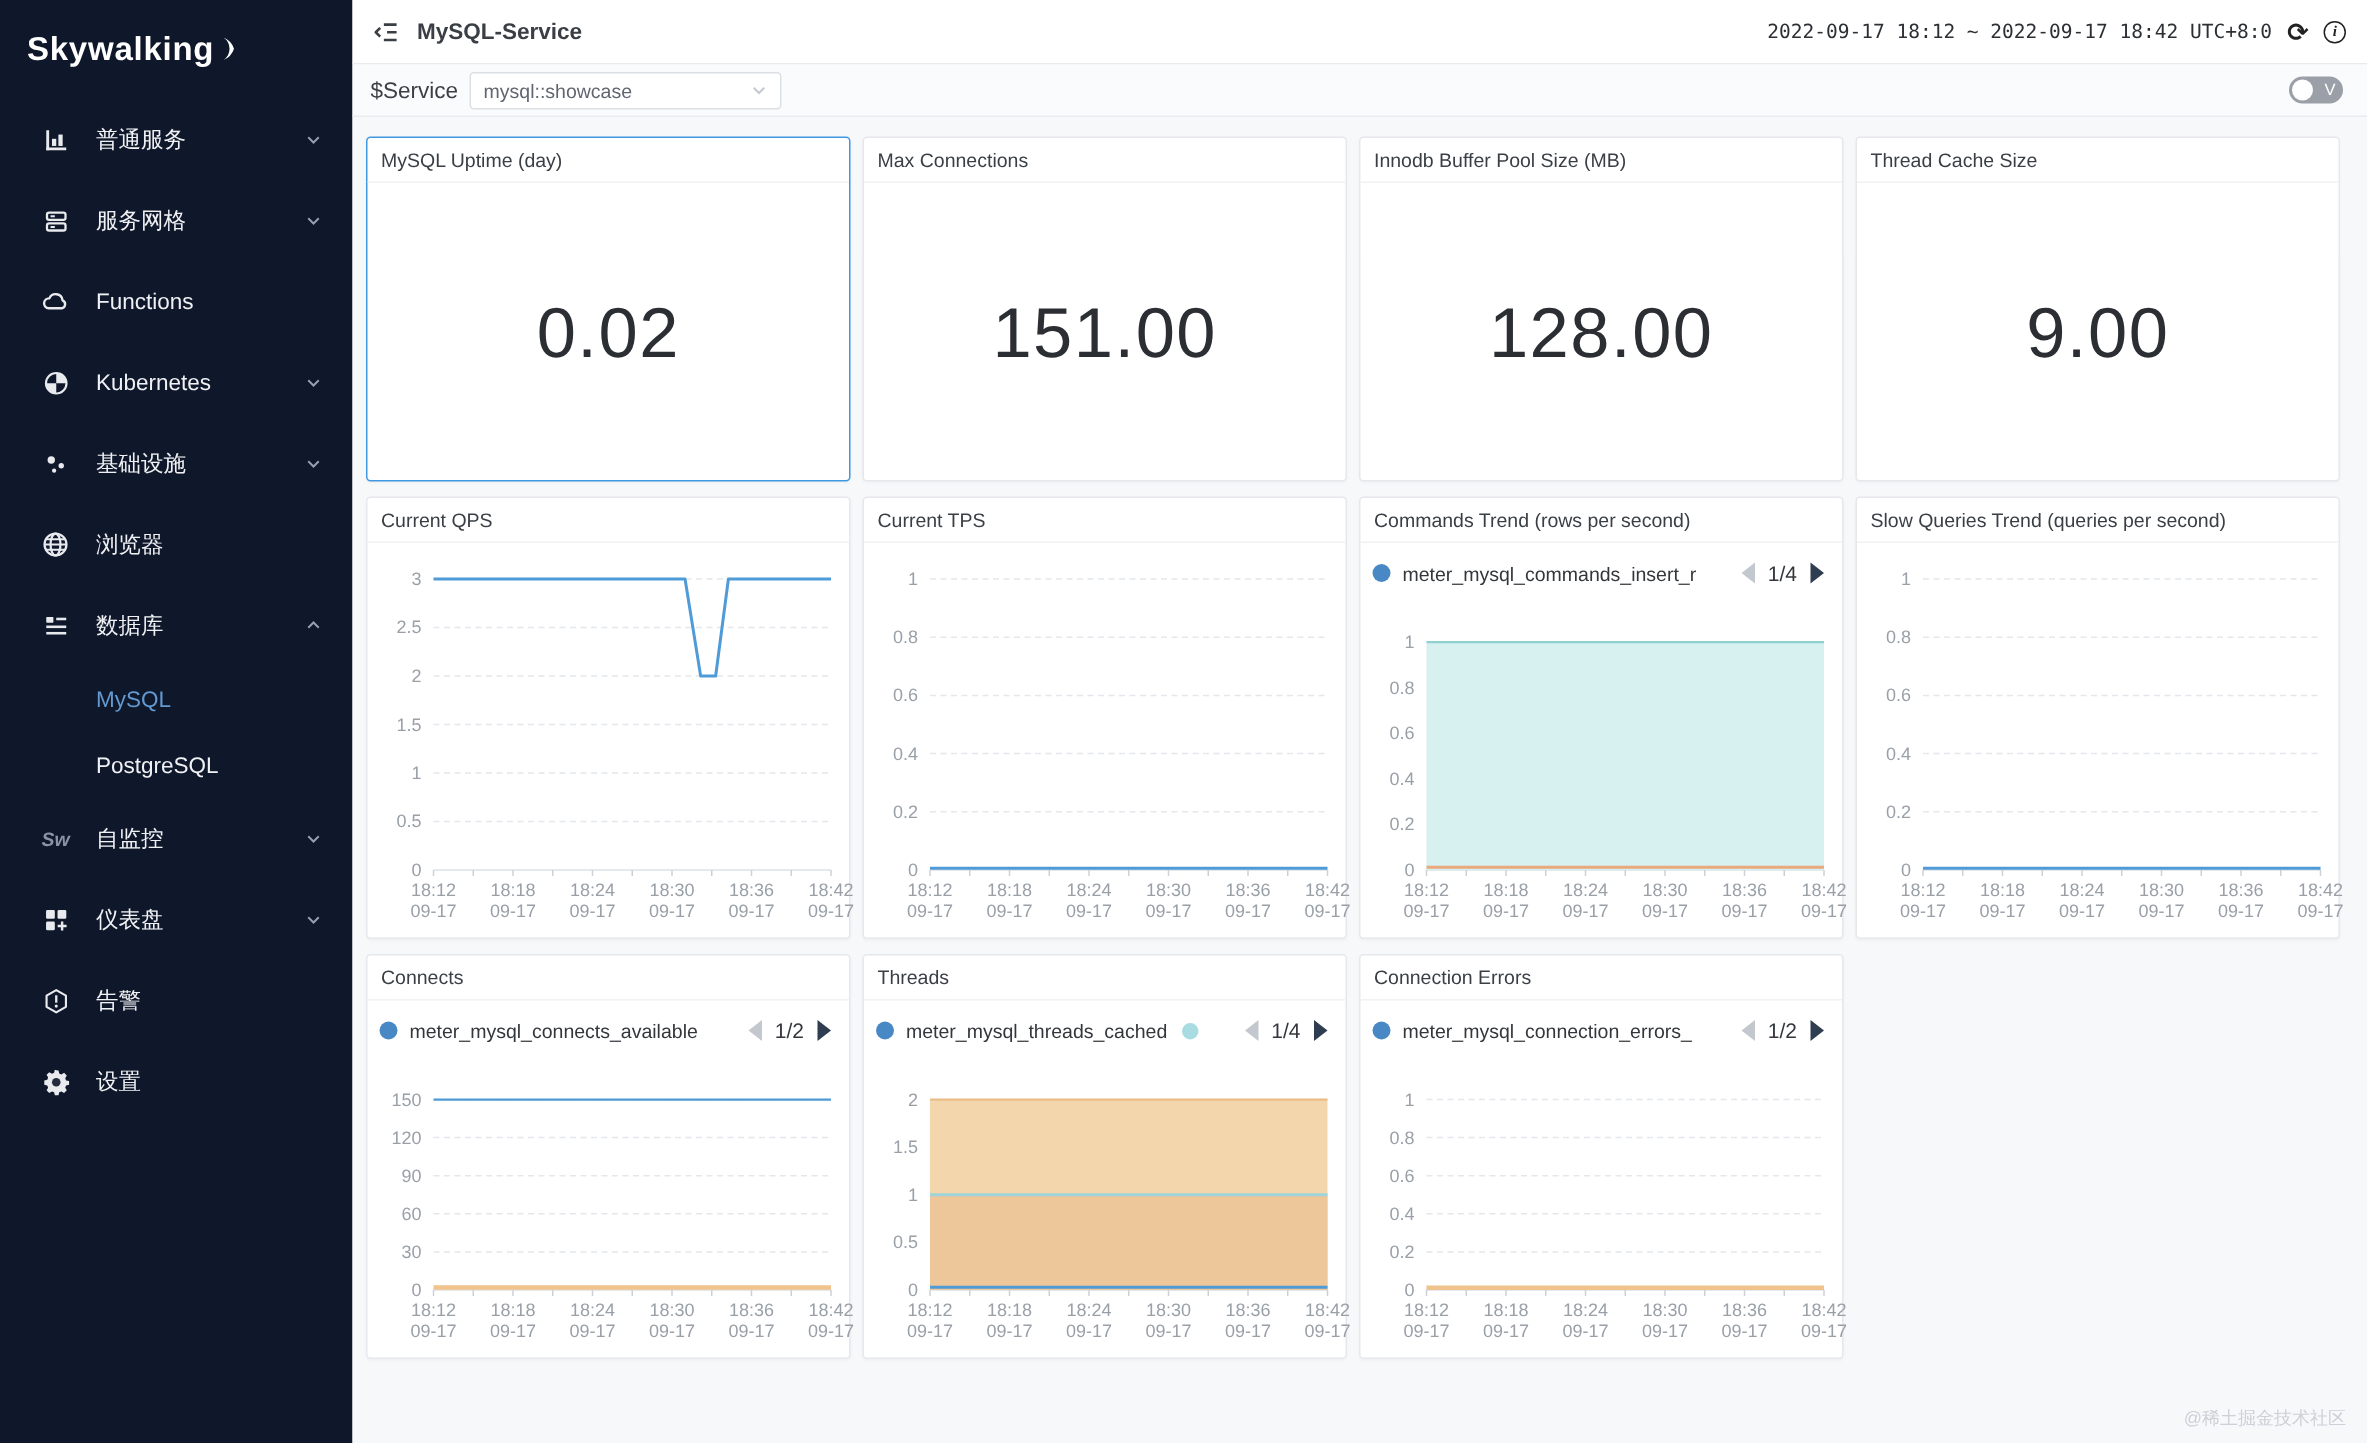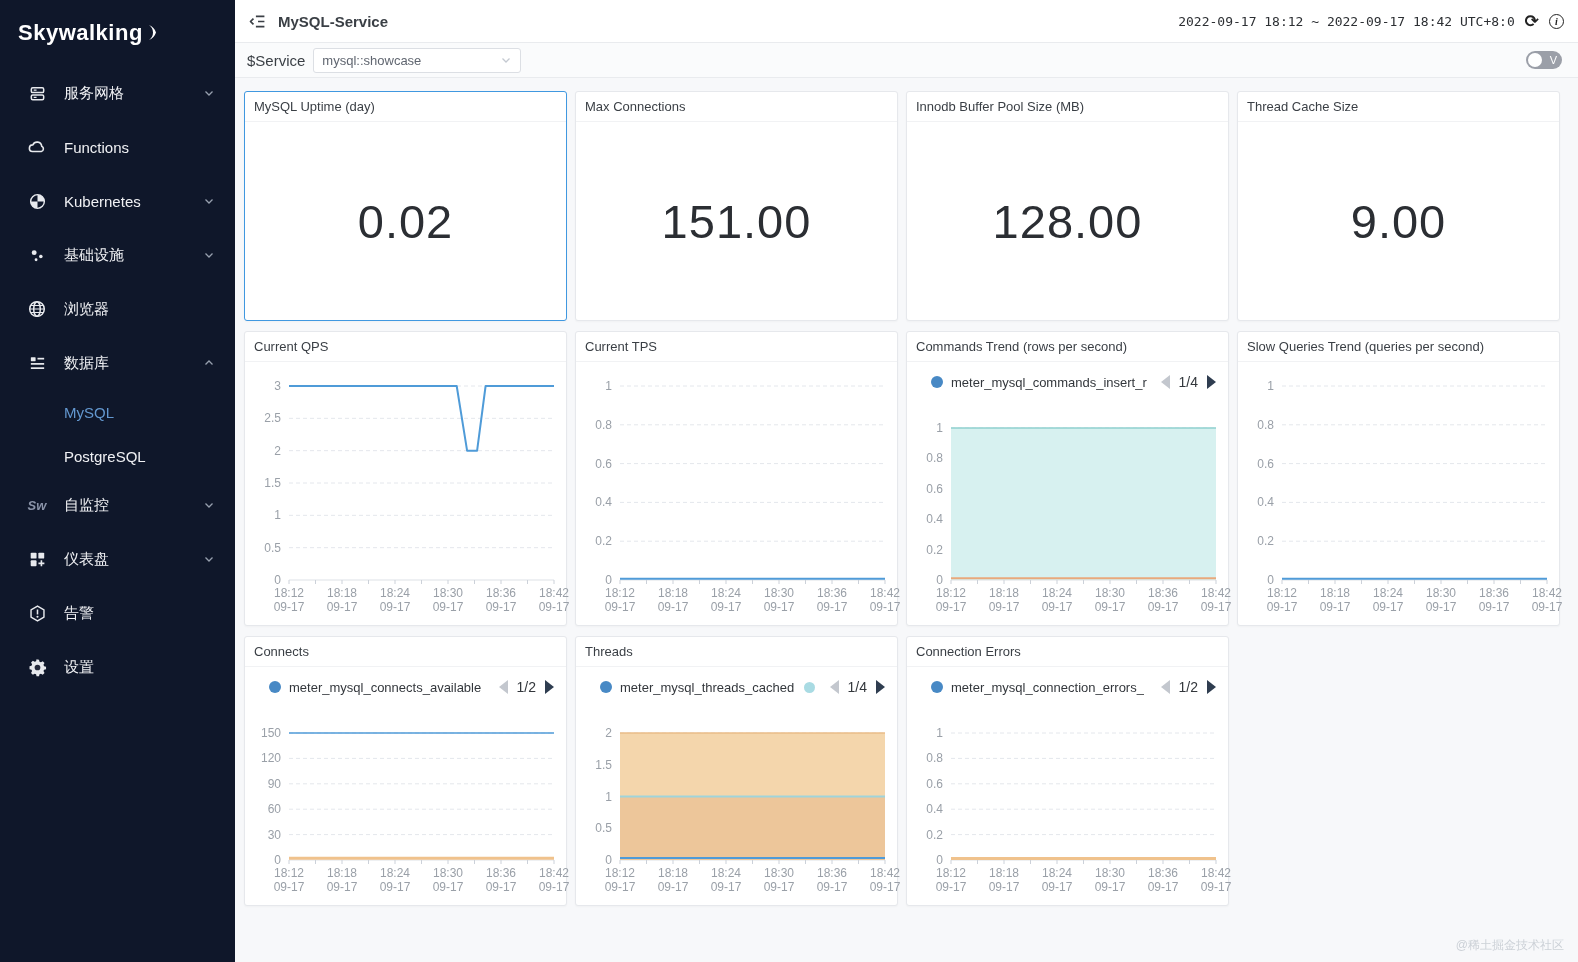--- a/index.html
+++ b/index.html
@@ -50,21 +50,21 @@
   .card { background:#fff; border:1px solid #e6e8ec; border-radius:3px;
     box-shadow:0 1px 2px rgba(0,0,0,.03); display:flex; flex-direction:column; min-width:0; }
   .card.selected { border:1px solid #4098e0; }
   .card-header { height:30px; line-height:29px; padding:0 9px; font-size:13px; color:#3a3f45;
     border-bottom:1px solid #f1f2f4; white-space:nowrap; overflow:hidden; flex-shrink:0; }
   .stat-body { flex:1; display:flex; align-items:center; justify-content:center; }
   .stat-value { font-size:47px; color:#2b2e33; letter-spacing:1px; }
   .chart-body { position:relative; flex:1; min-height:0; }
   .chart-canvas { position:absolute; inset:0; }
 
-  .legend { position:absolute; top:12px; left:24px; right:12px; display:flex; align-items:center; z-index:2; }
+  .legend { position:absolute; top:12px; left:8px; right:12px; display:flex; align-items:center; z-index:2; }
   .legend-dot { width:12px; height:12px; border-radius:50%; flex-shrink:0; }
   .legend-label { margin-left:8px; font-size:13px; color:#33373c; white-space:nowrap; overflow:hidden; cursor:pointer; }
   .extra-dot { width:11px; height:11px; border-radius:50%; margin-left:10px; flex-shrink:0; }
   .pager { margin-left:auto; display:flex; align-items:center; flex-shrink:0; padding-left:6px; }
   .tri { width:0; height:0; cursor:pointer; }
   .tri-left { border-top:7px solid transparent; border-bottom:7px solid transparent; border-right:9px solid #c3c7ce; }
   .tri-right { border-top:7px solid transparent; border-bottom:7px solid transparent; border-left:9px solid #2f3d50; }
   .pager-text { margin:0 9px; font-size:14px; color:#33373c; }
 
   .watermark { position:absolute; right:14px; bottom:8px; font-size:12px; color:#ccd1d7;margin-top:18px; }
@@ -75,20 +75,36 @@
 <div class="app">
 
   <div class="sidebar">
     <div class="logo">
       <span>Skywalking</span>
       <svg width="16" height="20" viewBox="0 0 16 20" style="margin-left:2px">
         <path d="M4 2 a9 9 0 0 1 0 15 a12 12 0 0 0 7-7.5 a12 12 0 0 0 -7-7.5z" fill="#fff"></path>
       </svg>
     </div>
 
+    <div class="nav-item">
+      <span class="ni-icon">
+        <svg width="19" height="19" viewBox="0 0 20 20">
+            <g fill="#e8eaee">
+              <path d="M3 3h2v14H3z"></path>
+              <path d="M3 15h14v2H3z"></path>
+              <rect x="7" y="9" width="3" height="5"></rect>
+              <rect x="11.5" y="6" width="3" height="8"></rect>
+            </g>
+          </svg>
+      </span>
+      <span class="ni-label">普通服务</span>
+      <svg class="chev" width="12" height="12" viewBox="0 0 12 12">
+          <path d="M2.5 4.5l3.5 3.5 3.5-3.5" stroke="#97a0ae" stroke-width="1.3" fill="none"></path>
+        </svg>
+    </div>
 
     <div class="nav-item">
       <span class="ni-icon">
         <svg width="19" height="19" viewBox="0 0 20 20">
             <g stroke="#e8eaee" stroke-width="1.6" fill="none">
               <rect x="3.5" y="4" width="13" height="5" rx="1.5"></rect>
               <rect x="3.5" y="11.5" width="13" height="5" rx="1.5"></rect>
               <path d="M6 6.5h3M6 14h3" stroke-width="1.4"></path>
             </g>
           </svg>

